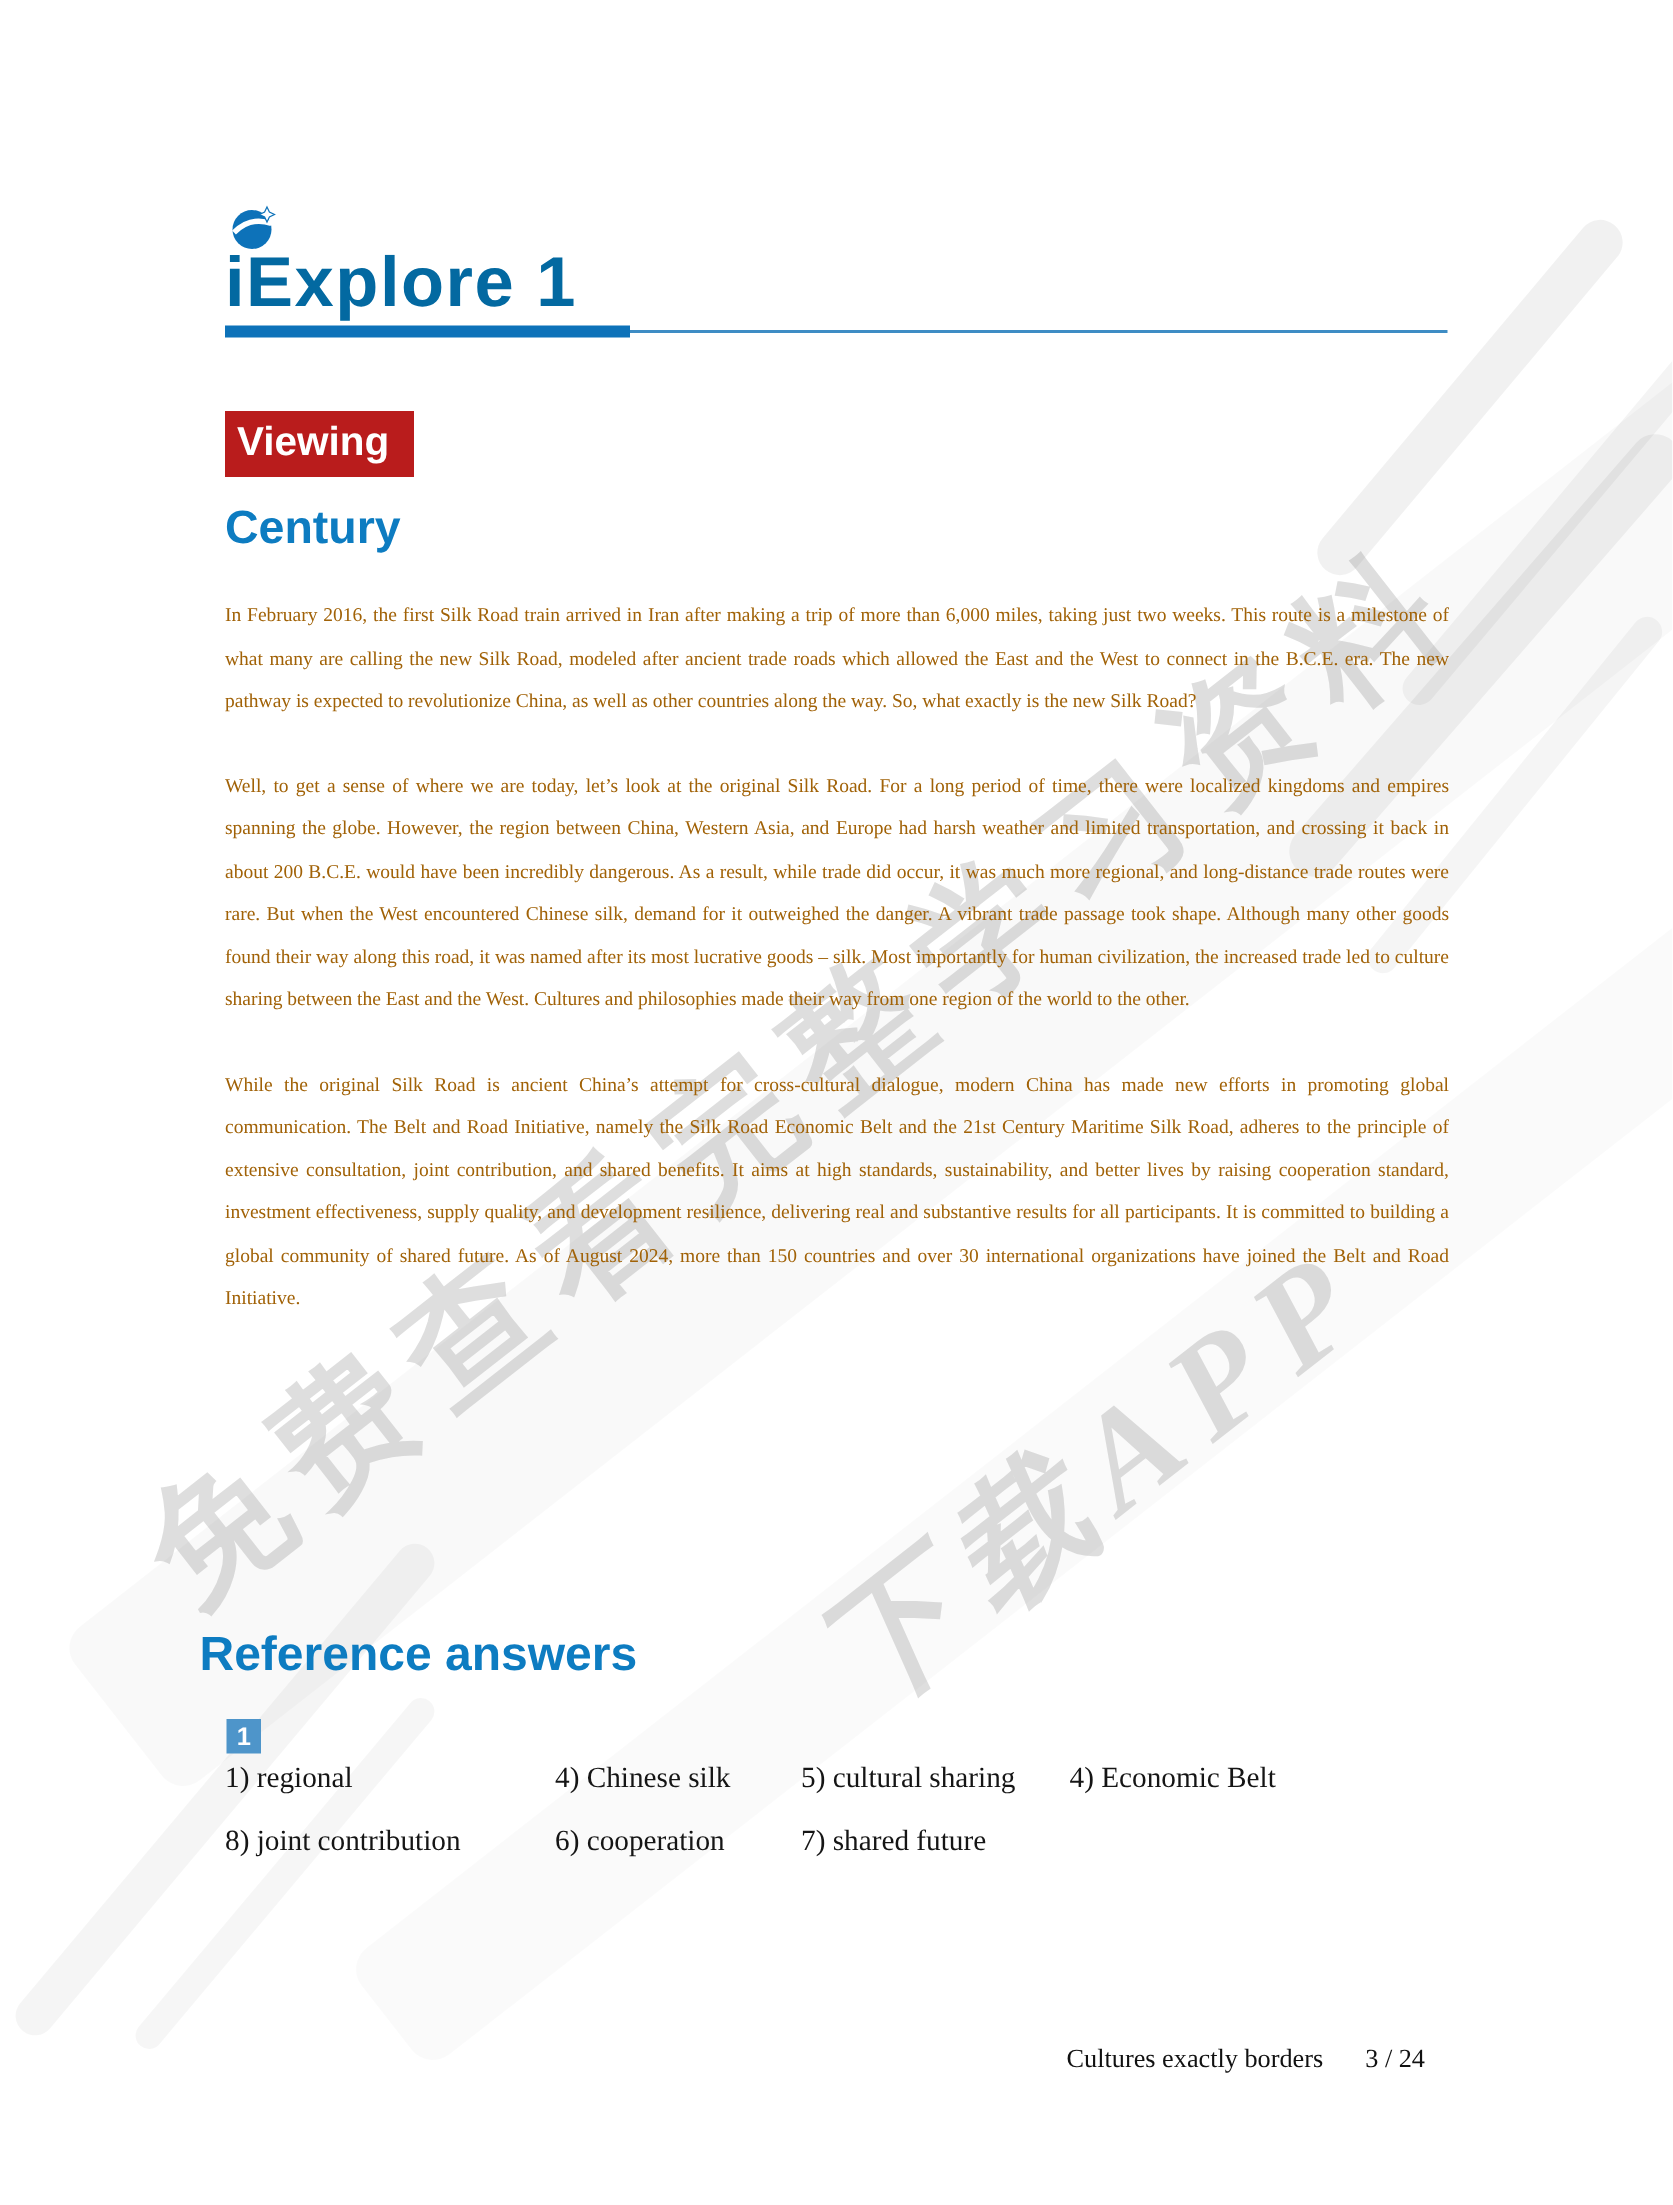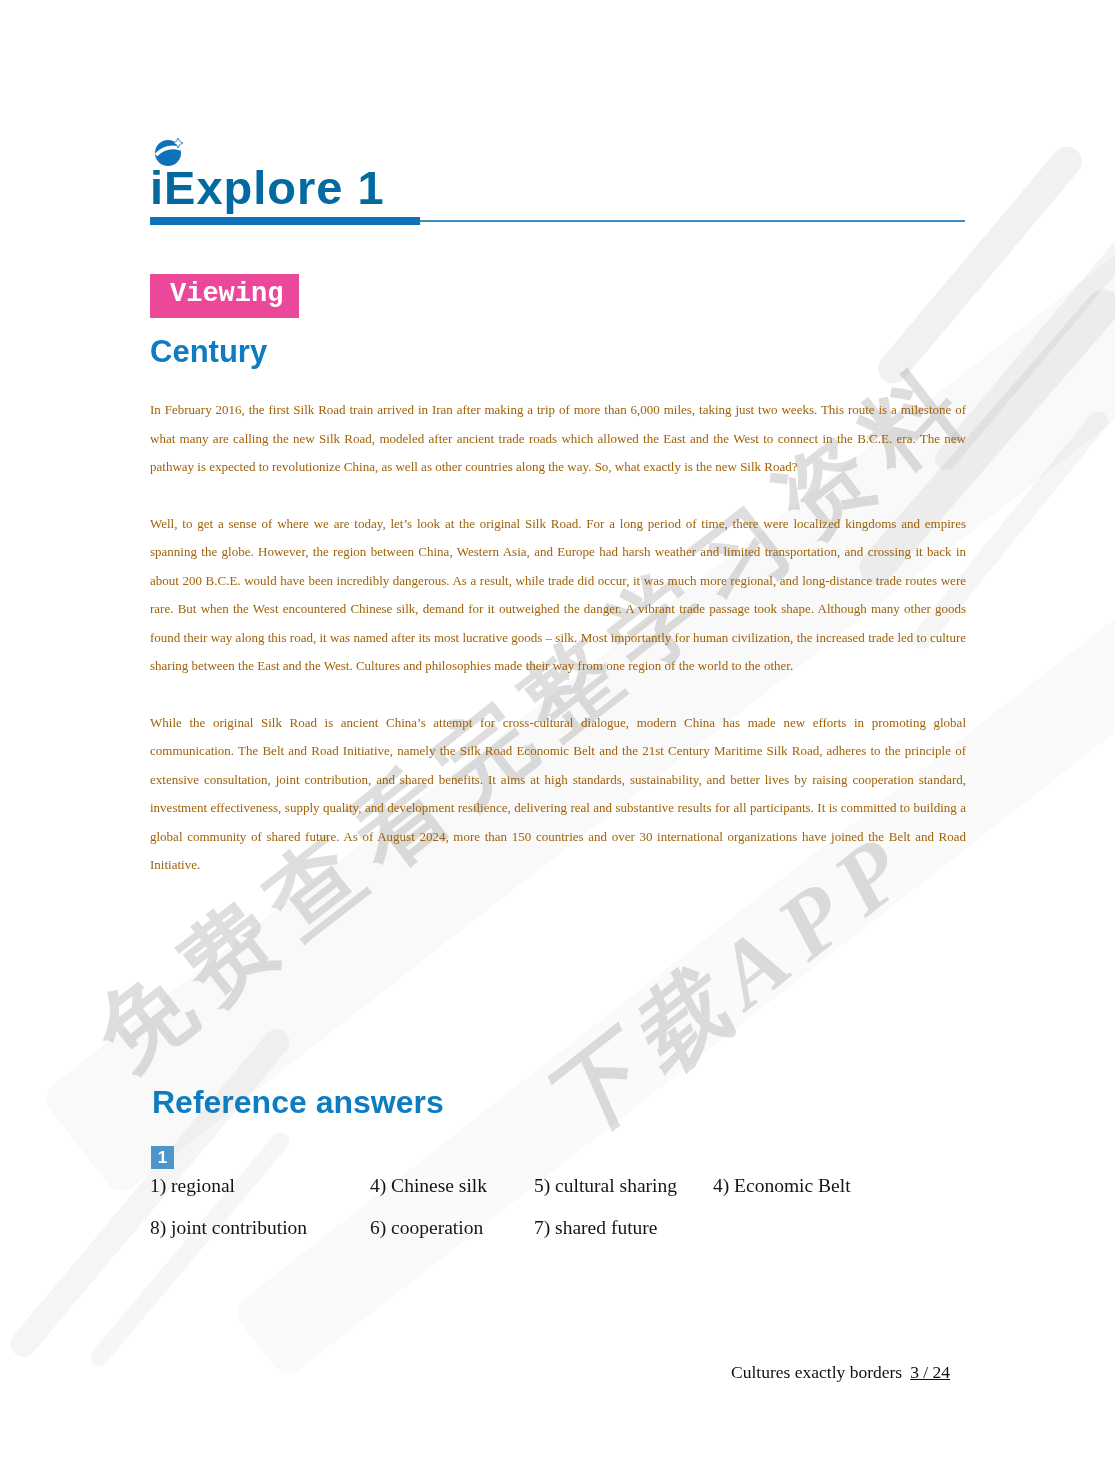--- a/index.html
+++ b/index.html
@@ -31,53 +31,53 @@
   .logo .logo-text{
     font-family:"Liberation Sans",sans-serif;font-weight:700;font-size:47px;
     color:#0369a1;letter-spacing:1px;line-height:1;margin-top:-4px;
   }
   .rule-row{position:absolute;left:150px;top:217px;width:815px;display:flex;align-items:center;}
   .rule-thick{width:270px;height:8px;background:#0d72b9;}
   .rule-thin{flex:1;height:2px;background:#3e8cc4;}
   
   .viewing-badge{
     position:absolute;left:150px;top:274px;display:inline-block;
-    background:#ec4899;color:#ffffff;font-family:Liberation Mono, monospace;
-    font-weight:700;font-size:27px;line-height:1;padding:7px 16px 10px 20px;
+    background:#b91c1c;color:#ffffff;font-family:Liberation Sans, sans-serif;
+    font-weight:700;font-size:27px;line-height:1;padding:7px 16px 10px 8px;
   }
   .script-heading{
     position:absolute;left:150px;top:336px;color:#0d7cc1;
     font-family:"Liberation Sans",sans-serif;font-weight:700;font-size:31px;line-height:1;
   }
   
   .script-body{position:absolute;left:150px;top:396px;width:816px;}
   .script-body p{
     margin:0 0 28px 0;font-size:13px;line-height:28.5px;text-align:justify;color:#a16207;
   }
   
   .reference-heading{
-    position:absolute;left:152px;top:1086px;color:#0d7cc1;
+    position:absolute;left:133px;top:1086px;color:#0d7cc1;
     font-family:"Liberation Sans",sans-serif;font-weight:700;font-size:32px;line-height:1;
   }
   .answer-set-badge{
     position:absolute;left:151px;top:1146px;width:23px;height:23px;
     background:#4e95ca;color:#ffffff;font-family:"Liberation Sans",sans-serif;
     font-weight:700;font-size:17px;display:flex;align-items:center;justify-content:center;
   }
   .answers-grid{
     position:absolute;left:150px;top:1172px;width:816px;
     display:grid;grid-template-columns:220px 164px 179px auto;row-gap:14px;
     font-size:19.5px;line-height:28px;color:#151515;
   }
   
   .footer{
     position:absolute;left:150px;top:1362px;width:800px;text-align:right;
     font-size:17.5px;color:#111;
   }
-  .footer .page-number{margin-left:8px;text-decoration:underline;}
+  .footer .page-number{margin-left:28px;}
 </style>
 </head>
 <body>
 
 <div class="page">
 
   <div class="stroke s5"></div>
   <div class="stroke s6"></div>
   <div class="stroke s1"></div>
   <div class="stroke s2"></div>

